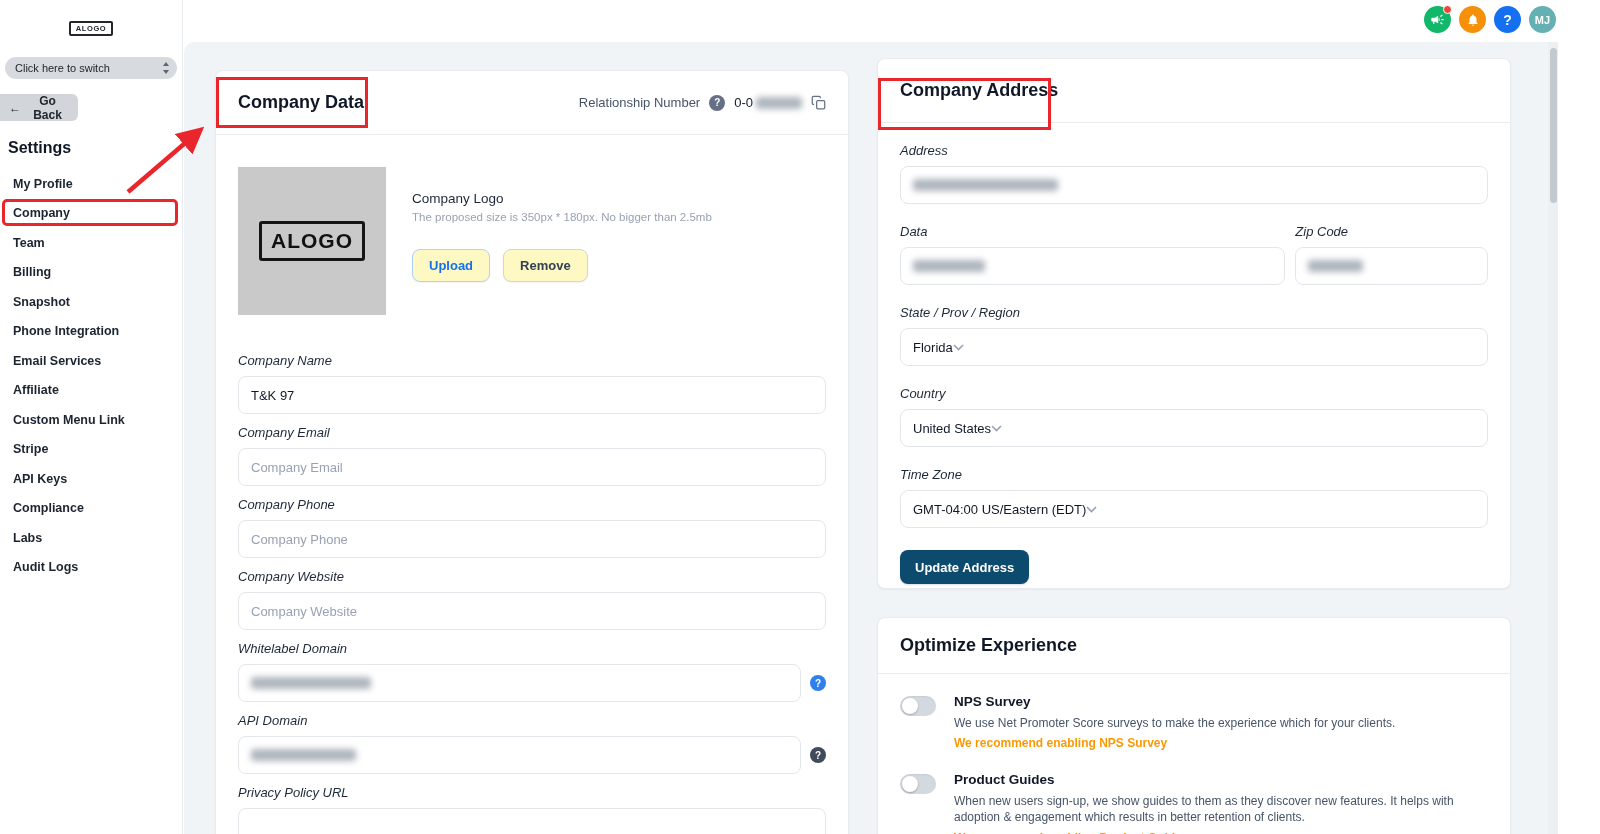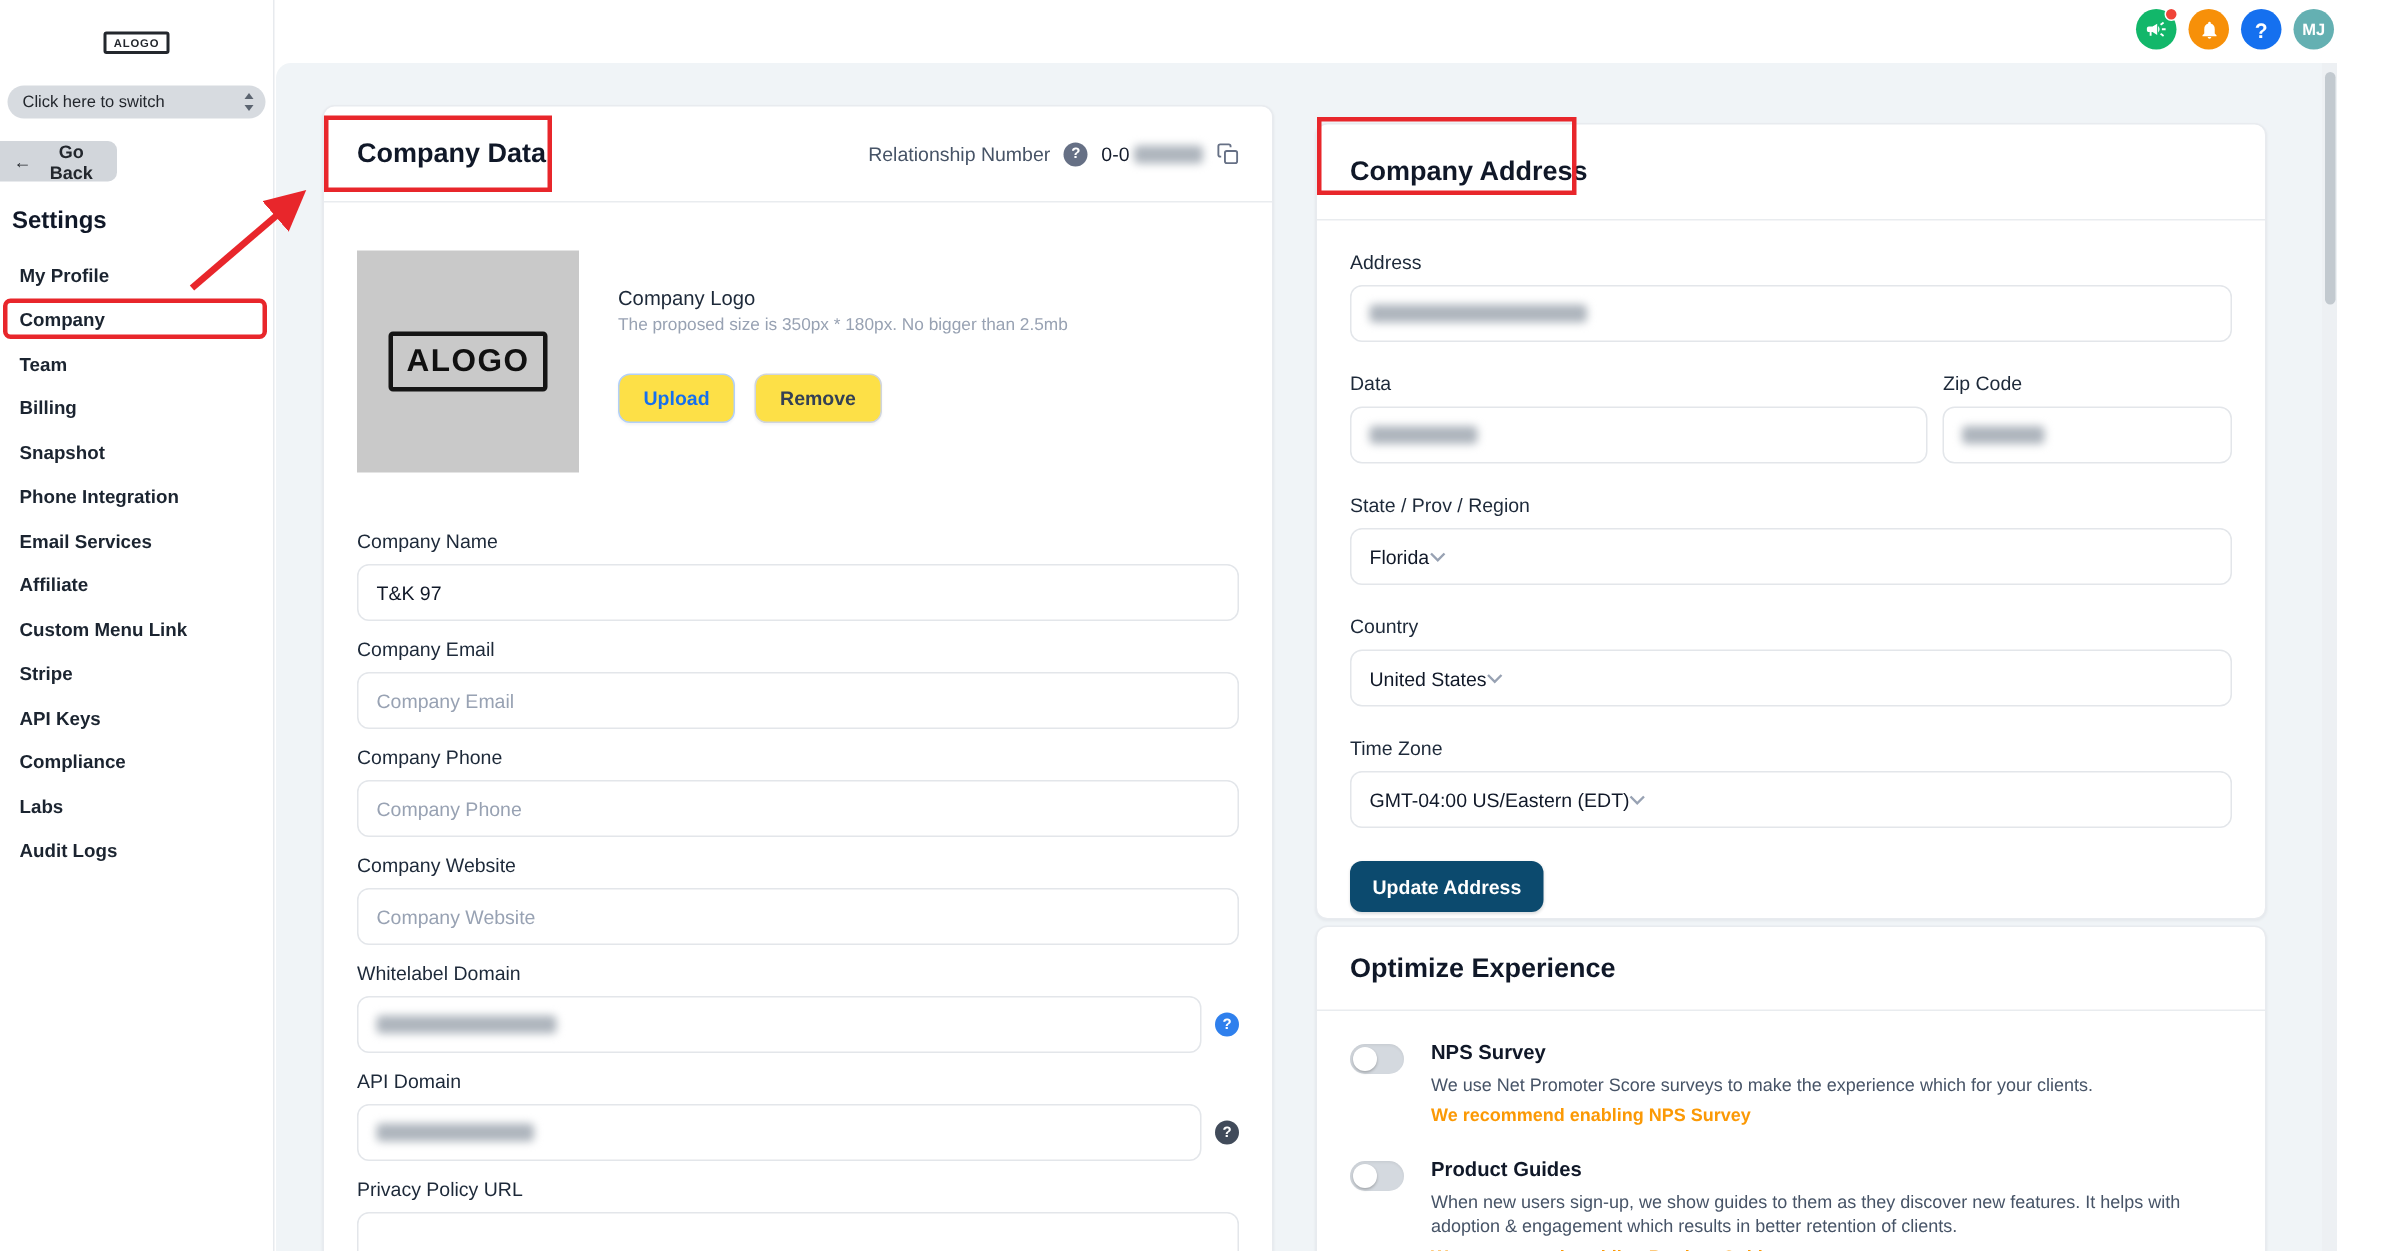--- a/index.html
+++ b/index.html
@@ -25,48 +25,48 @@
   .icon-btn.green { background:#12b76a; }
   .icon-btn.orange { background:#f79009; }
   .icon-btn.blue { background:#1570ef; }
   .icon-btn.avatar { background:#64b0b2; font-size:11px; }
   .notif-dot { position:absolute; top:-1px; right:-1px; width:9px; height:9px; background:#f04438; border:1.5px solid #fff; border-radius:50%; }
 
   
   .main { position:absolute; left:184px; top:42px; width:1374px; height:792px; background:#f0f4f7; border-top-left-radius:10px; overflow:hidden; }
   .card { position:absolute; background:#fff; border:1px solid #e8ebef; border-radius:8px; box-shadow:0 1px 2px rgba(16,24,40,.05); }
   #card-company-data { left:31px; top:28px; width:634px; height:1000px; }
-  #card-address       { left:693px; top:40px; width:634px; height:531px; }
+  #card-address       { left:693px; top:16px; width:634px; height:531px; }
   #card-optimize      { left:693px; top:575px; width:634px; height:420px; }
 
   .card-header { height:64px; display:flex; align-items:center; justify-content:space-between; padding:0 22px; border-bottom:1px solid #e9ecef; }
   .card-title { font-size:18px; font-weight:600; color:#101828; }
 
   .rel-wrap { display:flex; align-items:center; gap:9px; font-size:13px; color:#475467; }
   .rel-value { color:#101828; display:flex; align-items:center; gap:3px; font-size:13px; }
   .qmark { width:16px; height:16px; border-radius:50%; background:#667085; color:#fff; font-size:10px; font-weight:700; display:inline-flex; align-items:center; justify-content:center; flex:none; cursor:pointer; }
   .qmark.blue { background:#2f80ed; }
   .qmark.dark { background:#414b5a; }
   .redacted { display:inline-block; height:12px; border-radius:3px; background:#aeb5bd; filter:blur(3px); }
 
   .cd-body { padding:32px 22px 22px; }
   .logo-row { display:flex; gap:26px; }
   .logo-preview { width:148px; height:148px; background:#c9c9c9; display:flex; align-items:center; justify-content:center; flex:none; }
   .logo-preview span { border:3px solid #151515; border-radius:3px; padding:5px 9px; font-size:21px; font-weight:700; letter-spacing:1px; color:#111; }
   .logo-info { padding-top:24px; }
   .logo-label { font-size:13.5px; font-weight:500; color:#1d2939; }
   .logo-hint { font-size:11.5px; color:#98a2b3; margin-top:5px; }
   .logo-btns { display:flex; gap:13px; margin-top:26px; }
-  .btn { height:33px; border-radius:8px; font-size:13px; font-weight:600; padding:0 16px; cursor:pointer; font-family:inherit; background:#fde047; }
+  .btn { height:33px; border-radius:8px; font-size:13px; font-weight:600; padding:0 16px; cursor:pointer; font-family:inherit; background:#fef9c3; }
   .btn.upload { border:1px solid #b2d0f9; color:#1570ef; box-shadow:0 1px 2px rgba(16,24,40,.05); }
   .btn.remove { border:1px solid #d0d5dd; color:#344054; box-shadow:0 1px 2px rgba(16,24,40,.05); }
 
   .fields { margin-top:38px; }
   .field { margin-bottom:11px; }
-  .f-label { display:block; font-size:13px; font-weight:500; color:#1d2939; margin-bottom:8px; }
+  .f-label { display:block; font-size:13px; font-weight:500; color:#1d2939; margin-bottom:8px;font-style:italic; }
   .input { width:100%; height:38px; border:1px solid #e3e6ea; border-radius:8px; padding:0 12px; font-size:13px; color:#101828; background:#fff; font-family:inherit; outline:none; }
   div.input { display:flex; align-items:center; }
   input.input::placeholder { color:#98a2b3; }
   .with-icon { display:flex; align-items:center; gap:9px; }
   .with-icon .input { flex:1; }
 
   .select { display:flex; align-items:center; justify-content:flex-start; cursor:pointer; }
 
   
   .ca-body { padding:20px 22px; }

